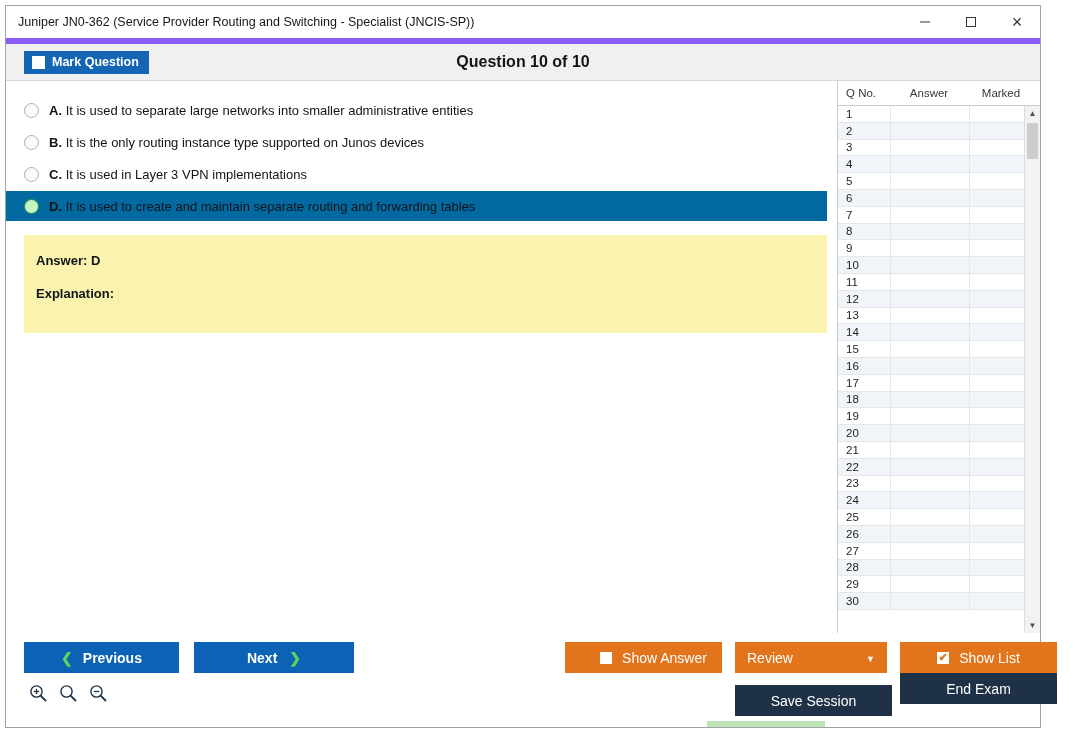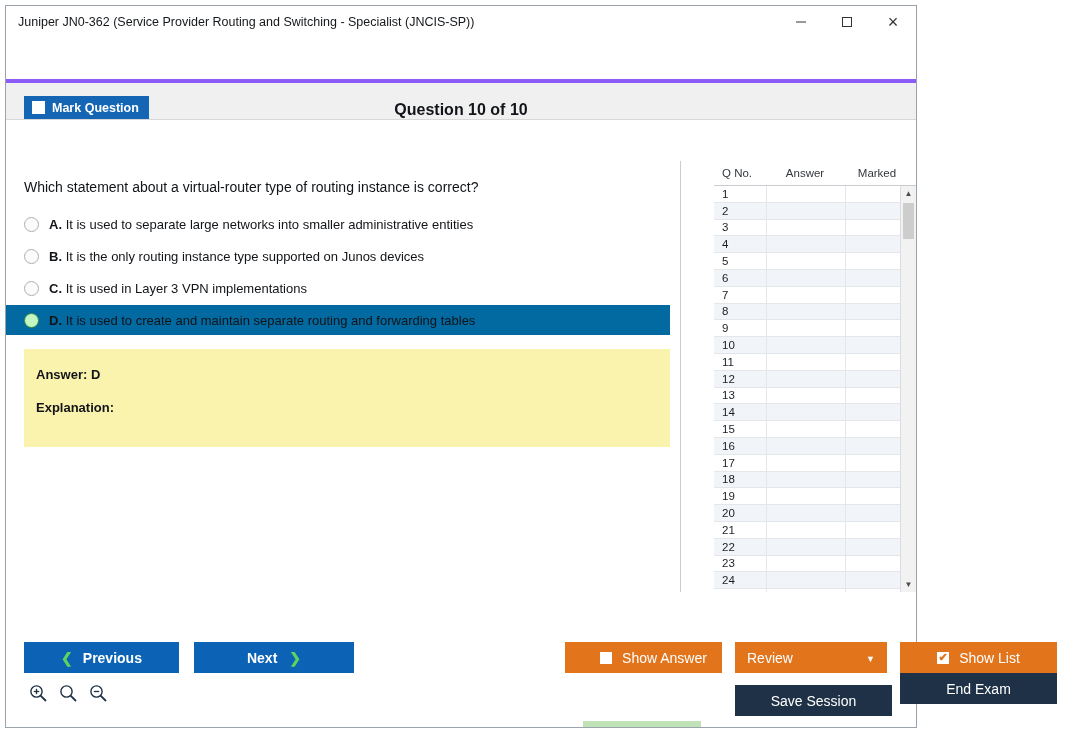--- a/index.html
+++ b/index.html
@@ -10,28 +10,27 @@
   body {
     width: 1075px;
     height: 735px;
     font-family: "Liberation Sans", sans-serif;
     overflow: hidden;
   }
   .app-window {
     position: absolute;
     left: 5px;
     top: 5px;
-    width: 912px;
+    width: 1036px;
     height: 723px;
     background: #ffffff;
     border: 1px solid #9aa3ab;
     box-sizing: border-box;
     display: flex;
     flex-direction: column;
-    gap: 41px;
   }
   
   .titlebar {
     height: 32px;
     display: flex;
     align-items: center;
     background: #ffffff;
     flex: none;
   }
   .titlebar-text {
@@ -51,24 +50,24 @@
     font-size: 15px;
     line-height: 1;
   }
   .win-btn.close { font-size: 18px; font-weight: 300; }
   .win-btn svg { display: block; }
 
   
   .header-band {
     height: 36px;
     background: #f0f0f0;
-    border-top: 4px solid #8b5cf6;
+    border-top: 6px solid #8b5cf6;
     border-bottom: 1px solid #d8d8d8;
     display: flex;
-    align-items: flex-end;
+    align-items: center;
     position: relative;
     flex: none;
   }
   .mark-question {
     margin-left: 18px;
     height: 23px;
     background: #1565b5;
     color: #ffffff;
     font-size: 12.5px;
     font-weight: bold;
@@ -167,21 +166,20 @@
   .answer-line:last-child { margin-bottom: 13px; }
 
   
   .list-pane {
     width: 202px;
     flex: none;
     border-left: 1px solid #c9ccd0;
     display: flex;
     flex-direction: column;
     background: #ffffff;
-    padding-left: 33px;
   }
   .list-head {
     height: 24px;
     display: flex;
     align-items: center;
     border-bottom: 1px solid #c9ccd0;
     font-size: 11.5px;
     color: #33383d;
     flex: none;
   }
@@ -363,21 +361,20 @@
     <div class="mark-question">
       <span class="mark-checkbox"></span>
       <span>Mark Question</span>
     </div>
     <div class="question-counter">Question 10 of 10</div>
   </div>
 
   <div class="body-area">
 
     <div class="question-pane">
-      <div class="q-text">Which statement about a virtual-router type of routing instance is correct?</div>
 
       <div class="options">
         <div class="option-row">
           <span class="radio"></span>
           <span class="option-label">
             <b>A.</b>
             <span>It is used to separate large networks into smaller administrative entities</span>
           </span>
         </div>
         <div class="option-row">

